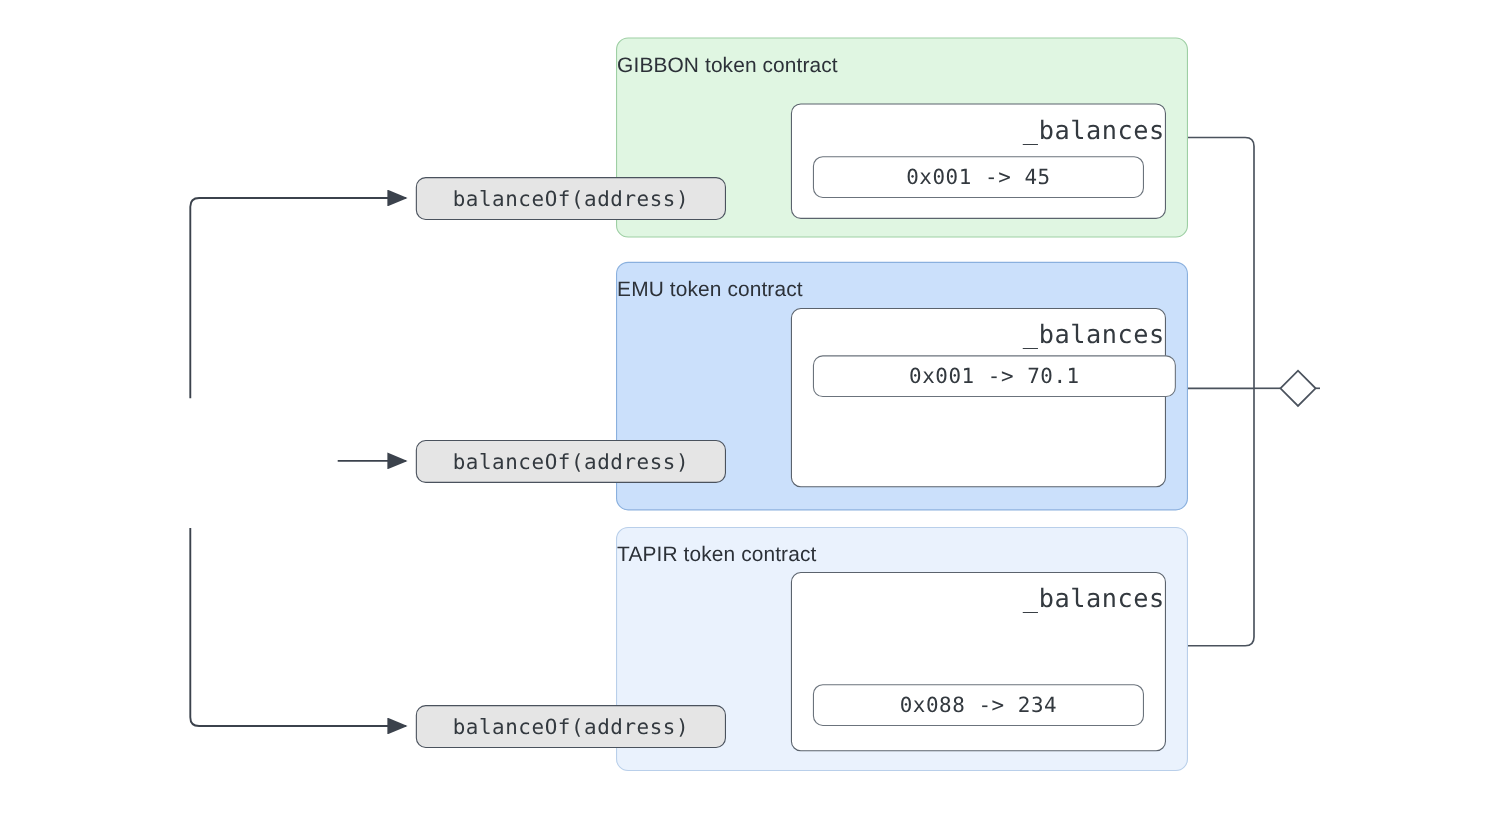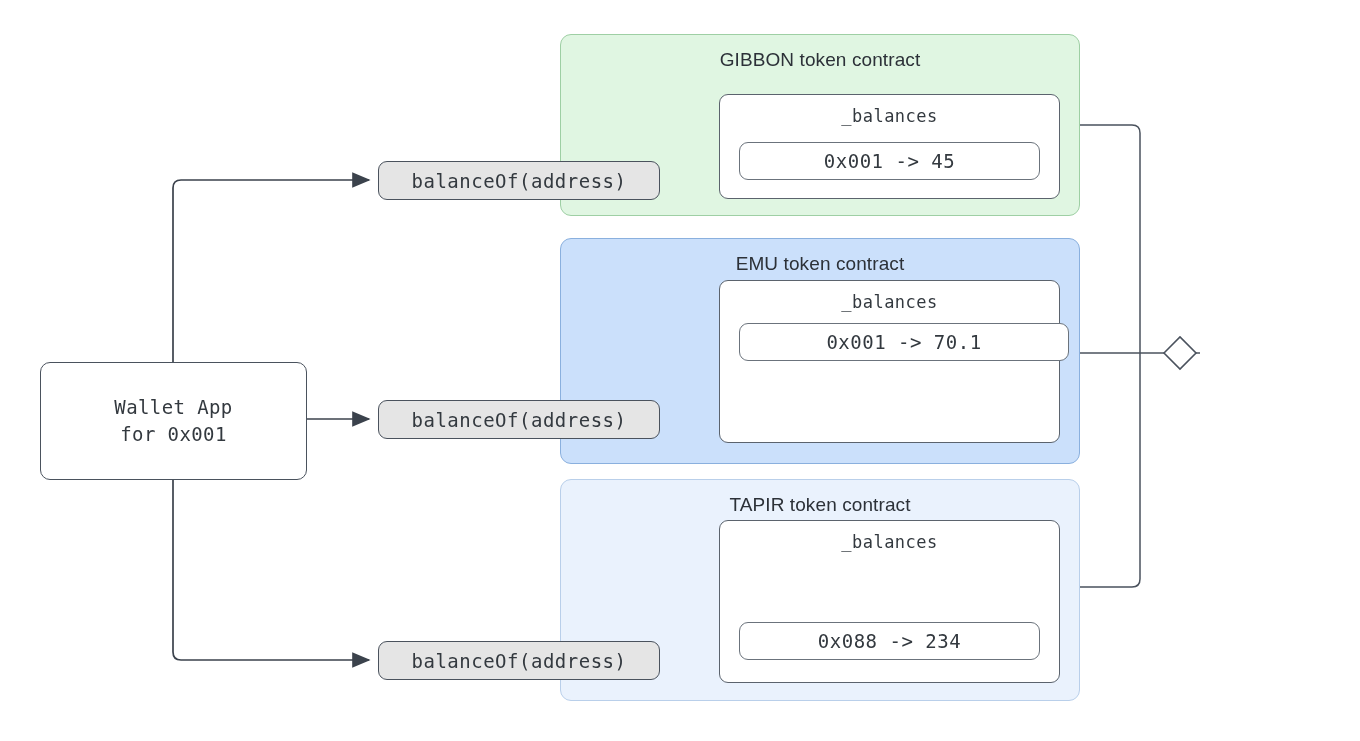--- a/index.html
+++ b/index.html
@@ -79,42 +79,42 @@
   }
   .contract.paleblue {
     background: #eaf2fd;
     border-color: #b9cfea;
   }
   .contract-title {
     position: absolute;
     left: 0;
     right: 0;
     top: 14px;
-    text-align: center;
+    text-align: left;
     font-size: 19px;
     color: #2c3138;
     letter-spacing: 0.1px;
   }
 
   
   .balances {
     position: absolute;
     box-sizing: border-box;
     background: #ffffff;
     border: 1.4px solid #5b636d;
     border-radius: 9px;
     z-index: 2;
   }
   .balances-title {
     position: absolute;
     left: 0;
     right: 0;
     top: 11px;
-    text-align: center;
-    font-size: 17px;
+    text-align: right;
+    font-size: 23px;
     letter-spacing: 0.5px;
     color: #33393f;
   }
   .entry {
     position: absolute;
     box-sizing: border-box;
     background: #ffffff;
     border: 1.3px solid #6b737c;
     border-radius: 9px;
     display: flex;
@@ -210,17 +210,15 @@
   </div>
   <div class="balances" style="left:719px; top:520px; width:341px; height:163px;">
     <div class="balances-title mono">_balances</div>
   </div>
   <div class="entry mono" style="left:739px; top:622px; width:301px; height:38px;">0x088 -&gt; 234</div>
 
   <div class="call mono" style="left:378px; top:161px; width:282px; height:39px;">balanceOf(address)</div>
   <div class="call mono" style="left:378px; top:400px; width:282px; height:39px;">balanceOf(address)</div>
   <div class="call mono" style="left:378px; top:641px; width:282px; height:39px;">balanceOf(address)</div>
 
-  <div class="node wallet mono">Wallet App
-for 0x001</div>
 
 
 </div>
 
 </body></html>

